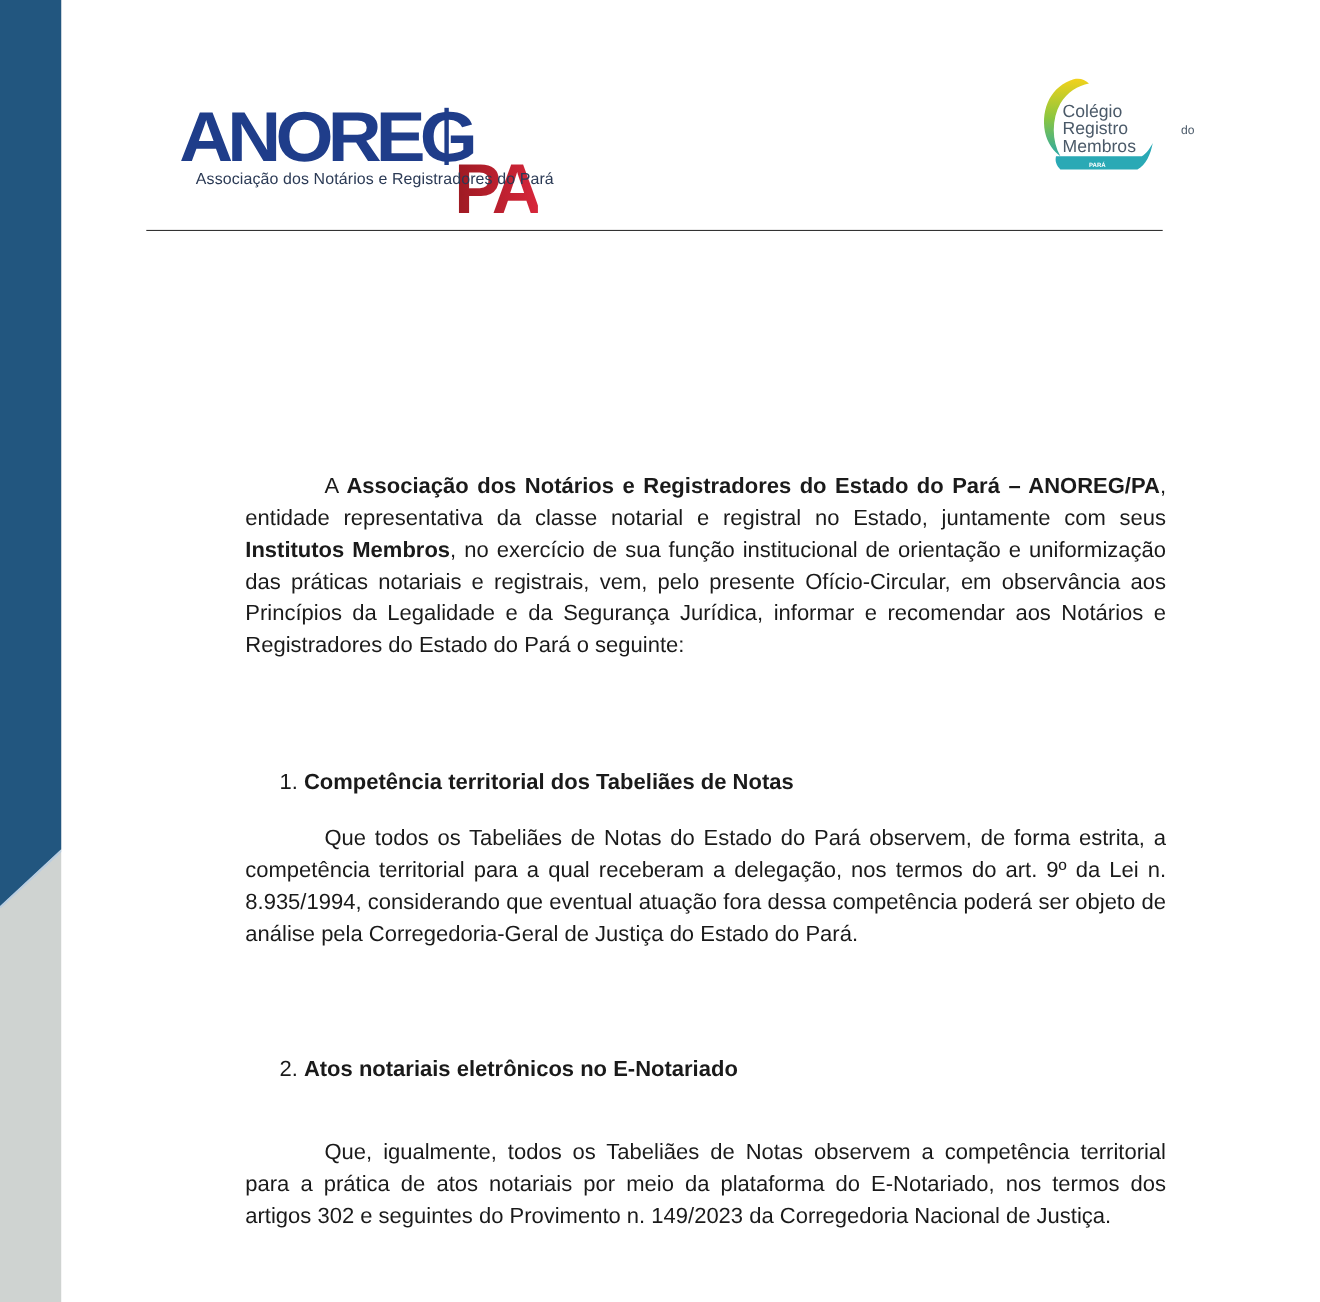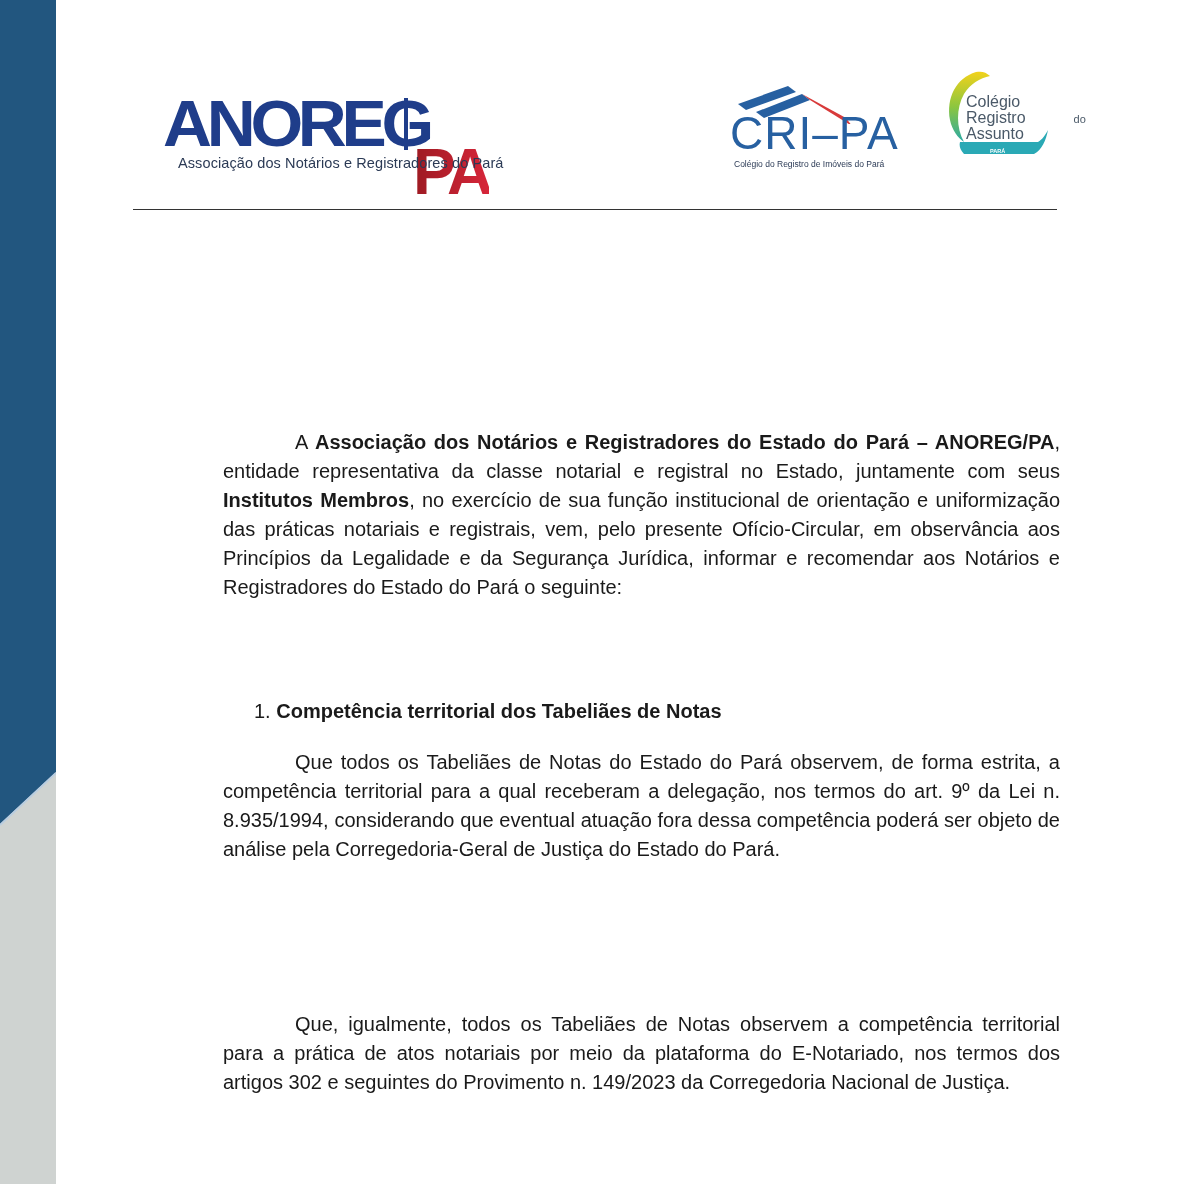--- a/index.html
+++ b/index.html
@@ -48,54 +48,46 @@
 
 <div class="page">
 
   <div class="logo-anoreg">
     <span class="anoreg-word">ANOREG</span>
     <span class="anoreg-bar"></span>
     <span class="anoreg-pa">PA</span>
     <span class="anoreg-sub">Associação dos Notários e Registradores do Pará</span>
   </div>
 
-  <div class="logo-cri">
-    <svg class="cri-roof" width="180" height="40" viewBox="0 0 180 40">
-      <polygon points="8,20 58,2 66,8 16,26" fill="#2760a1"></polygon>
-      <polygon points="26,28 72,10 80,16 34,34" fill="#2760a1"></polygon>
-      <polygon points="72,10 80,16 122,42 116,34" fill="#d83a3a"></polygon>
-    </svg>
-    <span class="cri-word">CRI–PA</span>
-    <span class="cri-sub">Colégio do Registro de Imóveis do Pará</span>
-  </div>
 
   <div class="logo-cnb">
     <svg class="cnb-swoosh" width="120" height="92" viewBox="0 0 120 92">
       <defs>
         <linearGradient id="gl" x1="0" y1="0" x2="0" y2="1">
           <stop offset="0" stop-color="#f2d21b"></stop>
           <stop offset="0.5" stop-color="#8cc63f"></stop>
           <stop offset="1" stop-color="#2aa9a5"></stop>
         </linearGradient>
       </defs>
       <path d="M34,4 C14,10 4,30 8,52 C10,62 16,70 22,74 C14,60 14,40 22,26 C28,16 38,10 48,8 C44,4 40,3 34,4 Z" fill="url(#gl)"></path>
       <path d="M18,74 L96,74 C100,72 104,66 106,62 C104,72 100,82 92,86 L22,86 C18,82 17,78 18,74 Z" fill="#2aa9b5"></path>
     </svg>
     <span class="cnb-line" style="top:26px;">Colégio</span>
     <span class="cnb-line" style="top:42px;"><span>Registro</span><span class="cnb-small">do</span></span>
-    <span class="cnb-line" style="top:58px;">Assunto</span>
+    <span class="cnb-line" style="top:58px;">Membros</span>
     <span class="cnb-para">PARÁ</span>
   </div>
 
   <div class="rule"></div>
 
 
 
   <div class="para" style="top:428px;"><span class="indent"></span><span>A </span><b>Associação dos Notários e Registradores do Estado do Pará – ANOREG/PA</b><span>, entidade representativa da classe notarial e registral no Estado, juntamente com seus </span><b>Institutos Membros</b><span>, no exercício de sua função institucional de orientação e uniformização das práticas notariais e registrais, vem, pelo presente Ofício-Circular, em observância aos Princípios da Legalidade e da Segurança Jurídica, informar e recomendar aos Notários e Registradores do Estado do Pará o seguinte:</span></div>
 
   <div class="heading" style="top:700px;text-align:right;"><span>1. </span><b>Competência territorial dos Tabeliães de Notas</b></div>
 
   <div class="para" style="top:748px;"><span class="indent"></span><span>Que todos os Tabeliães de Notas do Estado do Pará observem, de forma estrita, a competência territorial para a qual receberam a delegação, nos termos do art. 9º da Lei n. 8.935/1994, considerando que eventual atuação fora dessa competência poderá ser objeto de análise pela Corregedoria-Geral de Justiça do Estado do Pará.</span></div>
 
+  <div class="heading" style="top:961px;"><span>2. </span><b>Atos notariais eletrônicos no E-Notariado</b></div>
 
-  <div class="para" style="top:1010px;"><span class="indent"></span><span>Que, igualmente, todos os Tabeliães de Notas observem a competência territorial para a prática de atos notariais por meio da plataforma do E-Notariado, nos termos dos artigos 302 e seguintes do Provimento n. 149/2023 da Corregedoria Nacional de Justiça.</span></div>
+  <div class="para" style="top:1034px;"><span class="indent"></span><span>Que, igualmente, todos os Tabeliães de Notas observem a competência territorial para a prática de atos notariais por meio da plataforma do E-Notariado, nos termos dos artigos 302 e seguintes do Provimento n. 149/2023 da Corregedoria Nacional de Justiça.</span></div>
 
 </div>
 
 </body></html>

